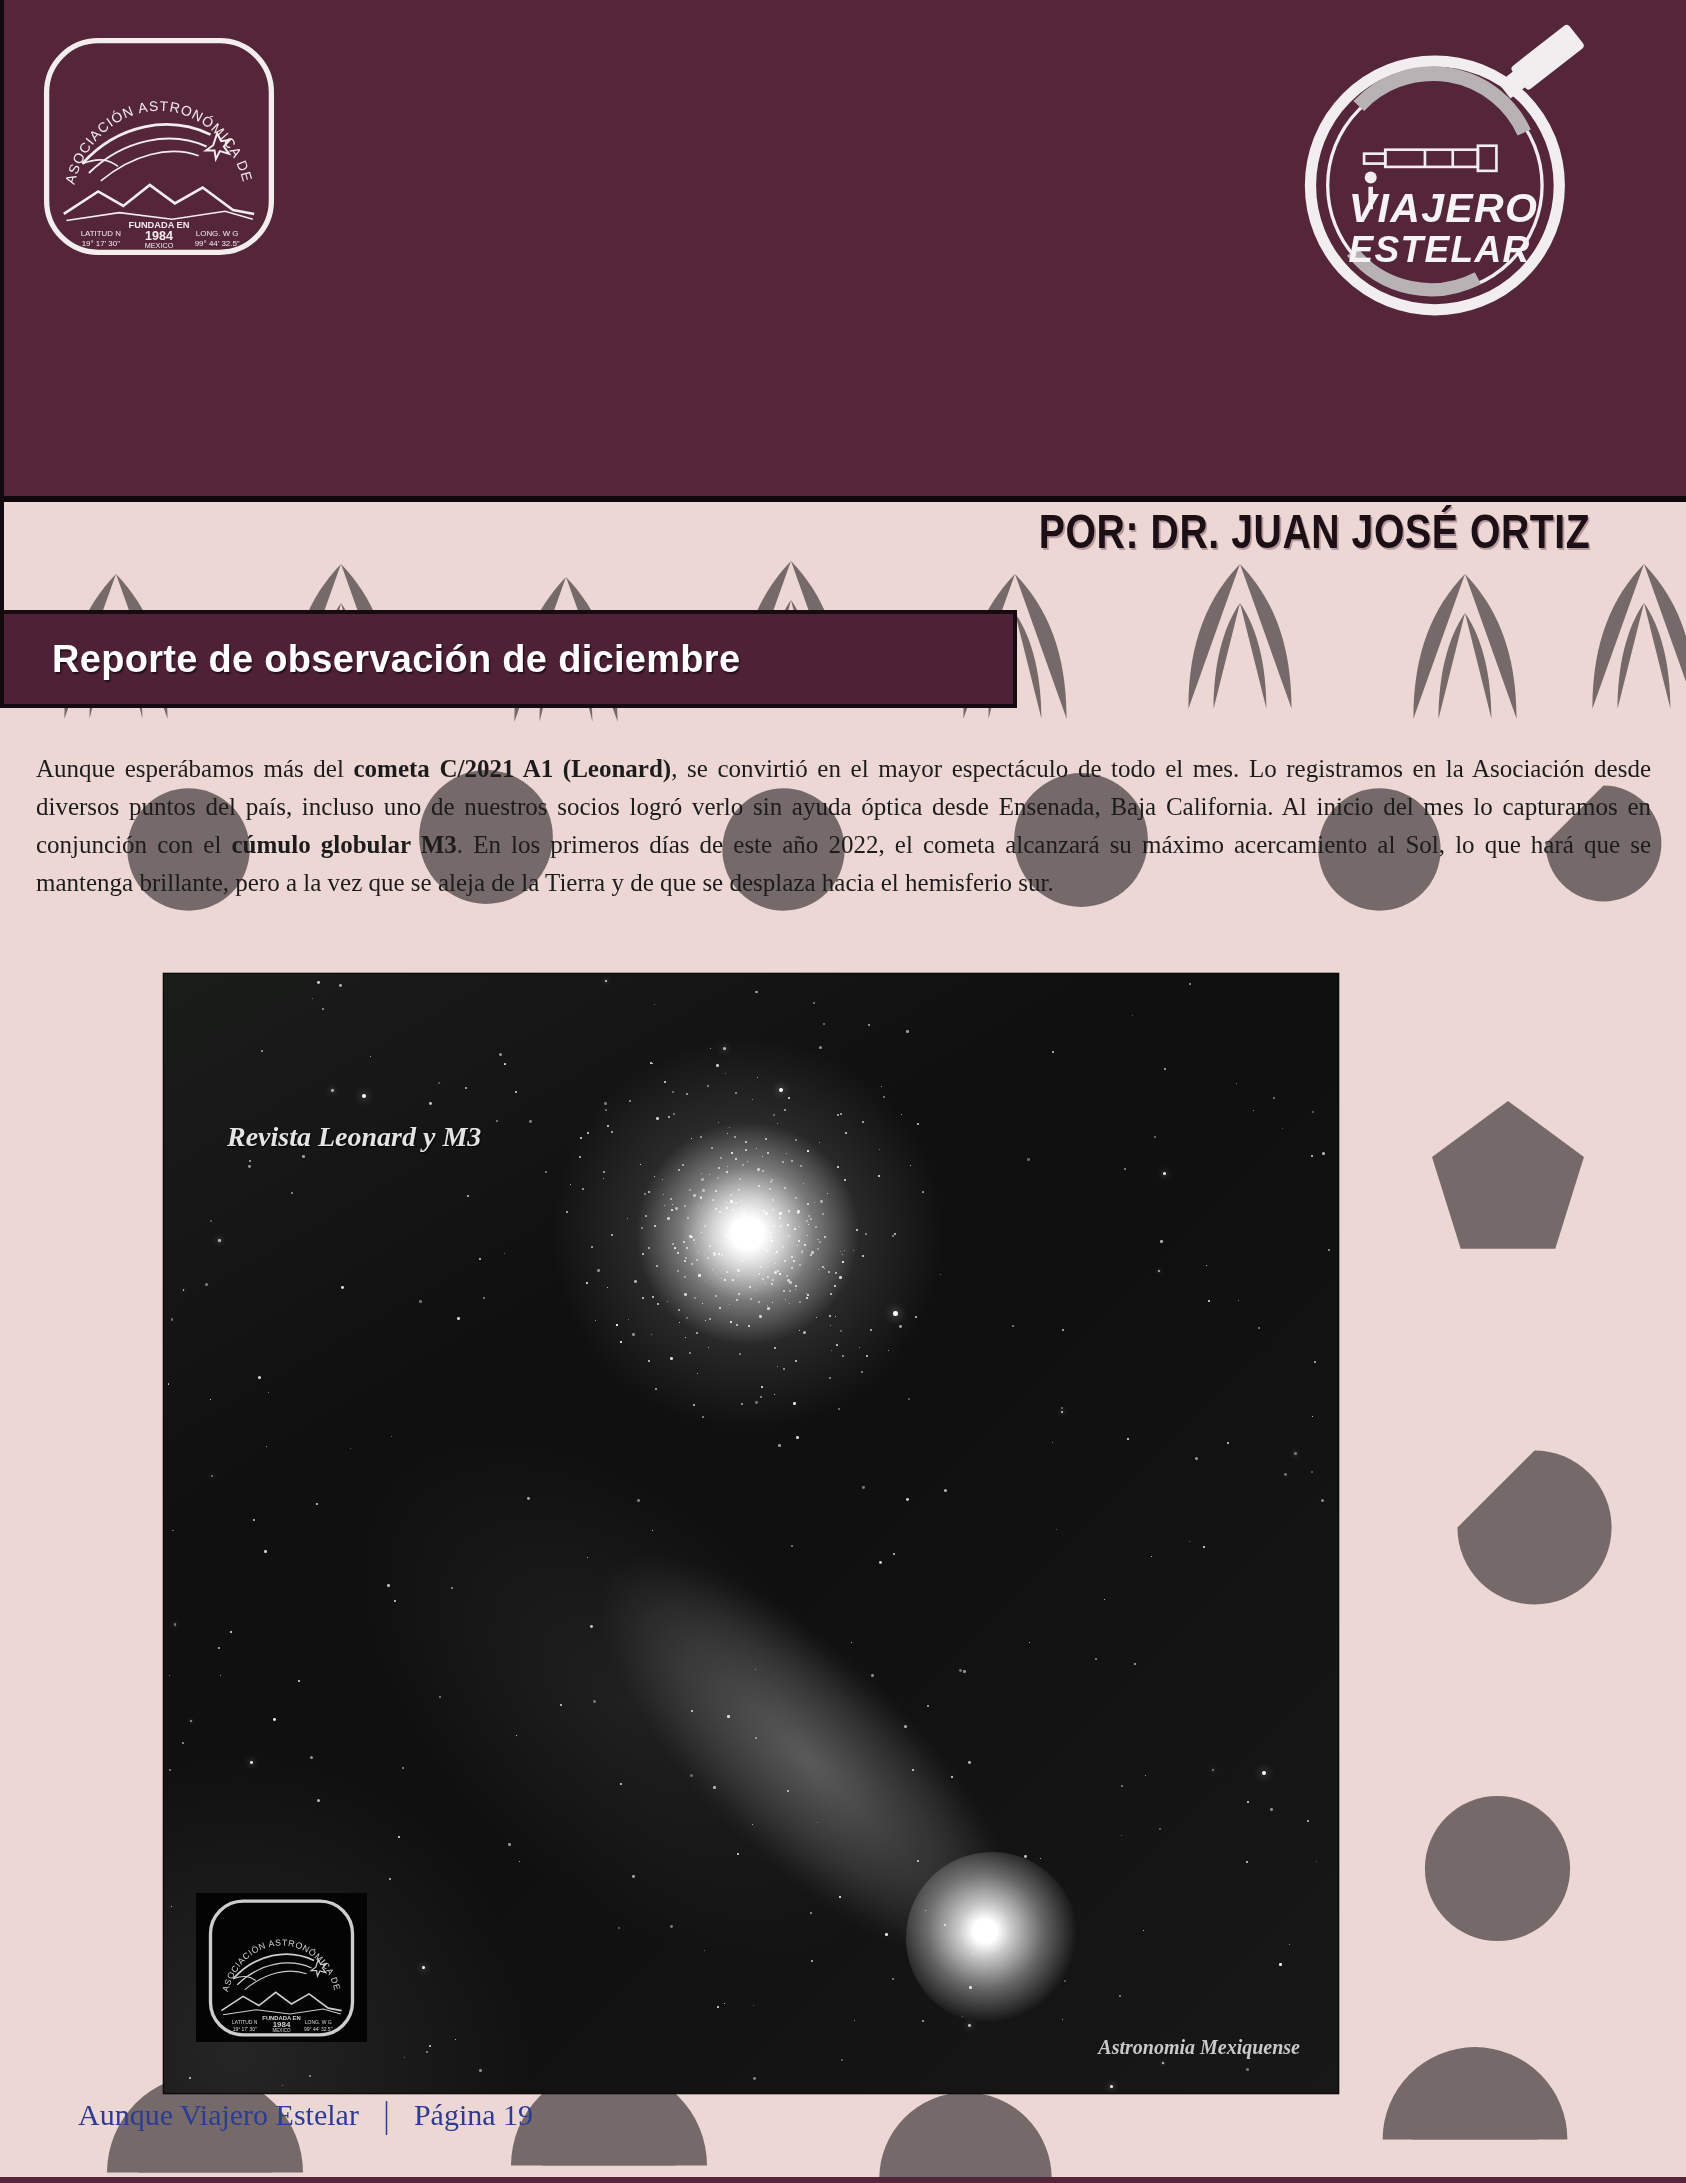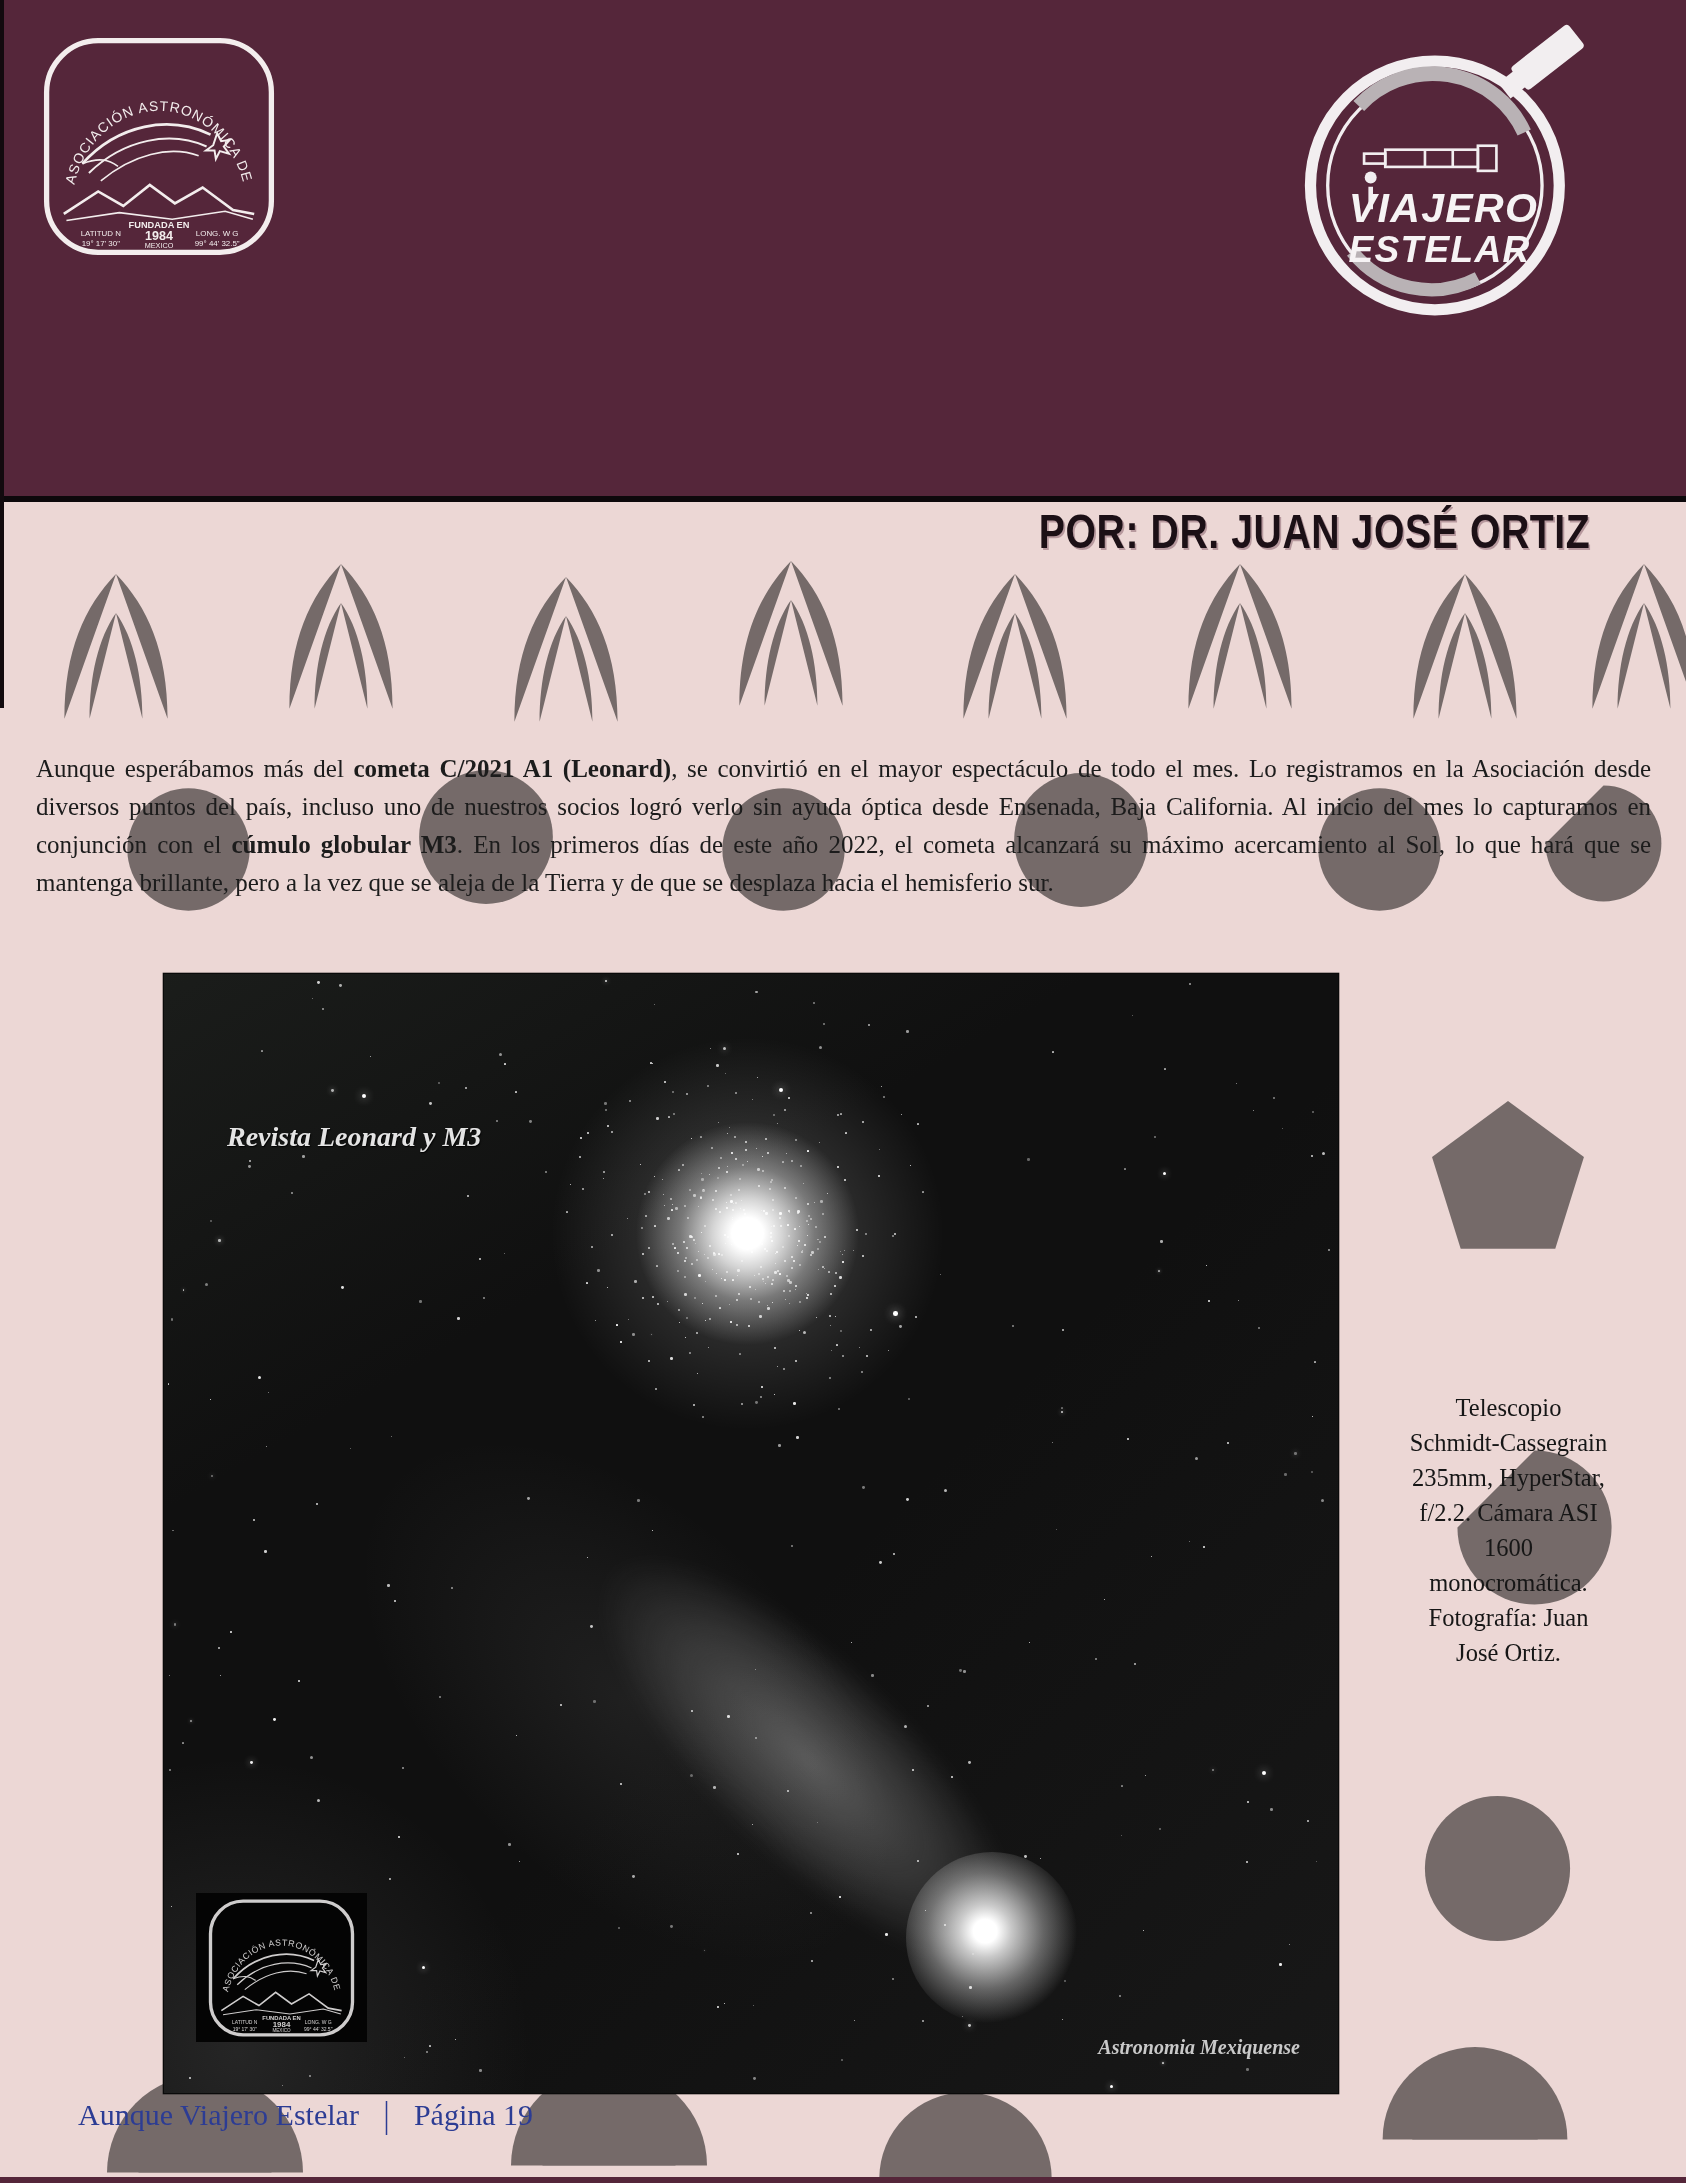--- a/index.html
+++ b/index.html
@@ -245,20 +245,23 @@
 
   </div>
 
   <div class="left-edge"></div>
   <div class="divider"></div>
 
   <div class="byline">
     <span>POR: DR. JUAN JOSÉ ORTIZ</span>
   </div>
 
+  <div class="section-bar">
+    <span>Reporte de observación de diciembre</span>
+  </div>
 
   <p class="article"><span>Aunque esperábamos más del </span><b>cometa C/2021 A1 (Leonard)</b><span>, se convirtió en el mayor espectáculo de todo el mes. Lo registramos en la Asociación desde diversos puntos del país, incluso uno de nuestros socios logró verlo sin ayuda óptica desde Ensenada, Baja California. Al inicio del mes lo capturamos en conjunción con el </span><b>cúmulo globular M3</b><span>. En los primeros días de este año 2022, el cometa alcanzará su máximo acercamiento al Sol, lo que hará que se mantenga brillante, pero a la vez que se aleja de la Tierra y de que se desplaza hacia el hemisferio sur.</span></p>
 
   <div class="photo">
     <div class="ph-grad"></div>
     <div class="tail-fan"></div>
     <div class="tail"></div>
     <div class="bl-glow"></div>
     <div class="m3-halo"></div>
     <div id="starfield" style="position:absolute;left:0;top:0;width:100%;height:100%;">
@@ -853,28 +856,20 @@
     <div class="comet-head"></div>
     <div class="photo-label">Revista Leonard y M3</div>
     <div class="stamp">
       <svg width="153" height="142" viewBox="0 0 360 340" style="color:#e0dede">
         <use href="#aavt-sym"></use>
       </svg>
     </div>
     <div class="photo-credit">Astronomia Mexiquense</div>
   </div>
 
-  <div class="caption">Telescopio
-Schmidt-Cassegrain
-235mm, HyperStar,
-f/2.2. Cámara ASI
-1600
-monocromática.
-Fotografía: Juan
-José Ortiz.</div>
 
   <div class="footer">
     <span>Aunque Viajero Estelar</span>
     <span class="sep">|</span>
     <span>Página 19</span>
   </div>
 
   <div class="bottom-strip"></div>
 </div>
 

